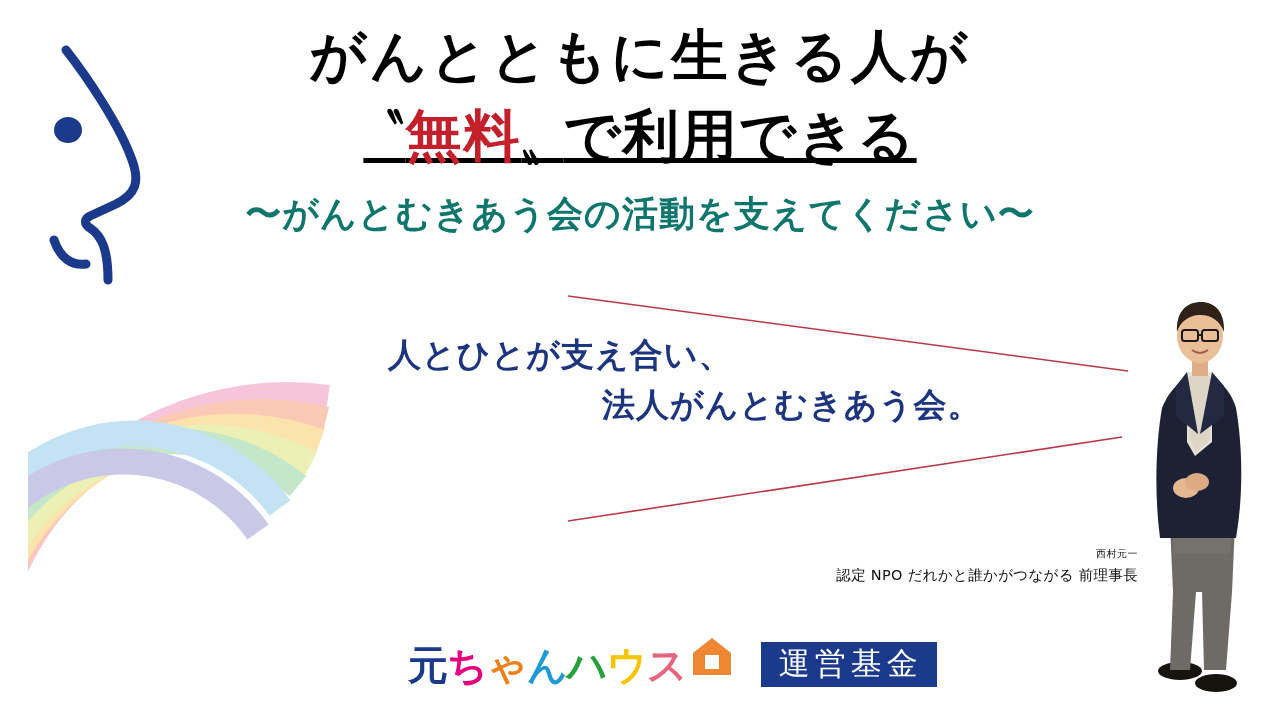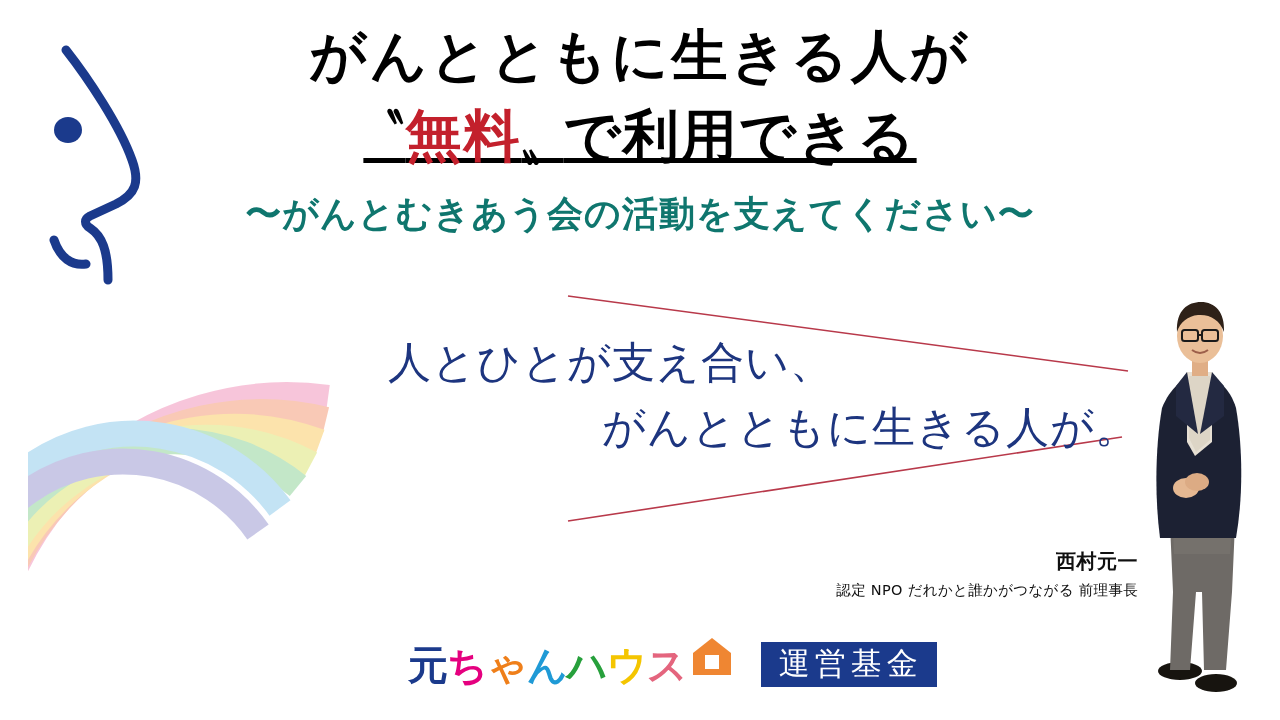--- a/index.html
+++ b/index.html
@@ -96,40 +96,40 @@
   }
 
   
   #quote {
     position: absolute;
     left: 388px;
     top: 330px;
     width: 700px;
     color: #1d357f;
     font-family: "DejaVu Sans", "Liberation Sans", sans-serif;
-    font-weight: normal;
-    font-size: 43px;
+    font-weight: bold;
+    font-size: 33px;
     line-height: 1.52;
     letter-spacing: 1px;
   }
   .q-line { white-space: nowrap; }
   .q-line.indent { padding-left: 214px; }
 
   
   #attribution {
     position: absolute;
     right: 142px;
     top: 546px;
     text-align: right;
     color: #101010;
     font-family: "DejaVu Sans", "Liberation Sans", sans-serif;
   }
   .attr-name {
-    font-size: 20px;
-    font-weight: bold;
+    font-size: 10px;
+    font-weight: normal;
     letter-spacing: 0.5px;
     line-height: 1.5;
   }
   .attr-role {
     font-size: 14.5px;
     font-weight: normal;
     letter-spacing: 0.3px;
     margin-top: 4px;
     line-height: 1.4;
   }
@@ -231,21 +231,21 @@
   </div>
 
   <div id="headline">
     <div class="hl-line1">がんとともに生きる人が</div>
     <div class="hl-line2"><span class="hl-quote">〝</span><span class="hl-free">無料</span><span class="hl-quote-close">〟</span><span>で利用できる</span></div>
     <div class="hl-line3">〜がんとむきあう会の活動を支えてください〜</div>
   </div>
 
   <div id="quote">
     <div class="q-line">人とひとが支え合い、</div>
-    <div class="q-line indent">がんとともに生きる人が。</div>
+    <div class="q-line indent">法人がんとむきあう会。</div>
   </div>
 
   <div id="attribution">
     <div class="attr-name">西村元一</div>
     <div class="attr-role">認定 NPO だれかと誰かがつながる 前理事長</div>
   </div>
 
   <div id="portrait">
     <svg width="130" height="410" viewBox="0 0 130 410">
 

